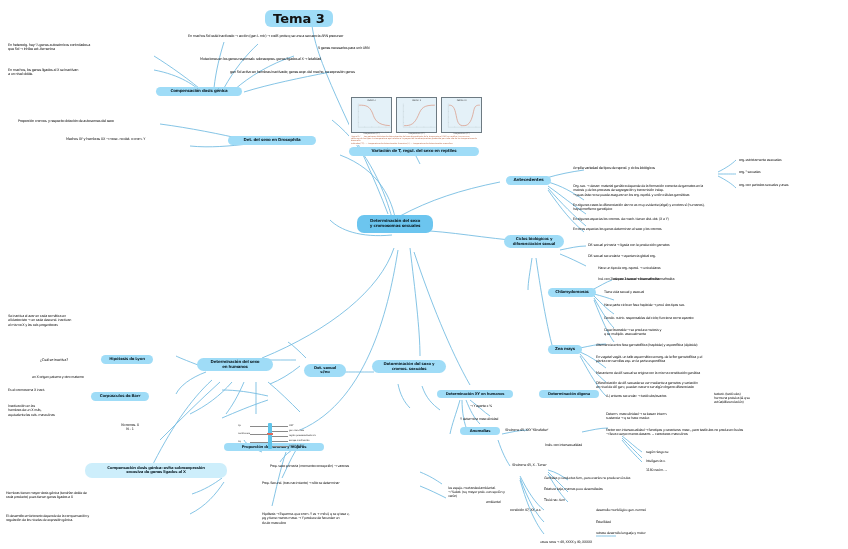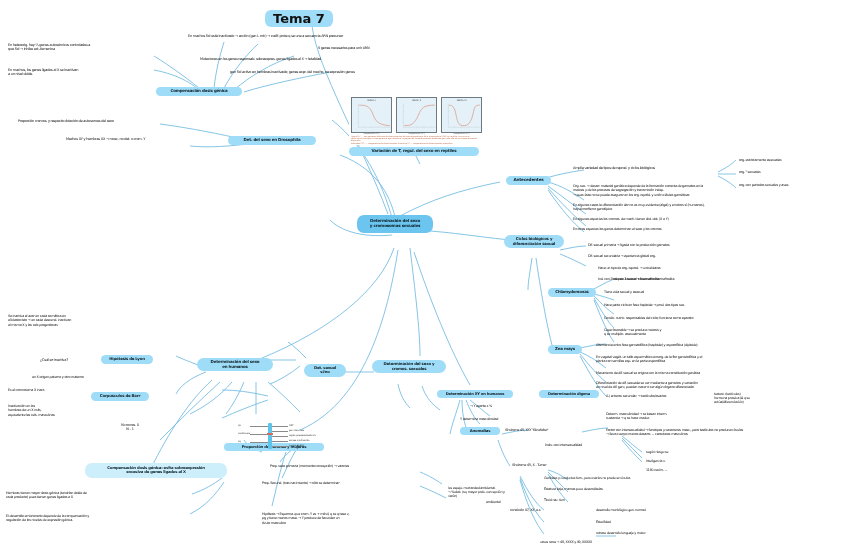--- a/index.html
+++ b/index.html
@@ -134,21 +134,21 @@
       <path d="M420,472 C430,476 436,480 442,484"></path>
       <path d="M420,486 C430,490 438,494 446,498"></path>
 
       <path d="M222,478 C214,484 204,490 192,494"></path>
       <path d="M224,482 C216,494 206,506 190,514"></path>
 
       <path d="M262,452 C252,448 246,444 244,440"></path>
     </g>
   </svg>
 
-  <div class="title" style="left:265px;top:10px;font-size:13px;">Tema 7</div>
+  <div class="title" style="left:265px;top:10px;font-size:13px;">Tema 3</div>
 
   <div class="node deep" style="left:357px;top:215px;width:76px;font-size:4.1px;padding:4px 5px;text-align:center;white-space:pre-line;">Determinación del sexo
 y cromosomas sexuales</div>
 
   <div class="node" style="left:156px;top:87px;width:86px;font-size:4px;text-align:center;">Compensación dosis génica</div>
 
   <div class="node" style="left:228px;top:136px;width:88px;font-size:4px;text-align:center;">Det. del sexo en Drosophila</div>
 
   <div class="node" style="left:349px;top:147px;width:130px;font-size:4px;text-align:center;">Variación de T, regul. del sexo en reptiles</div>
 

